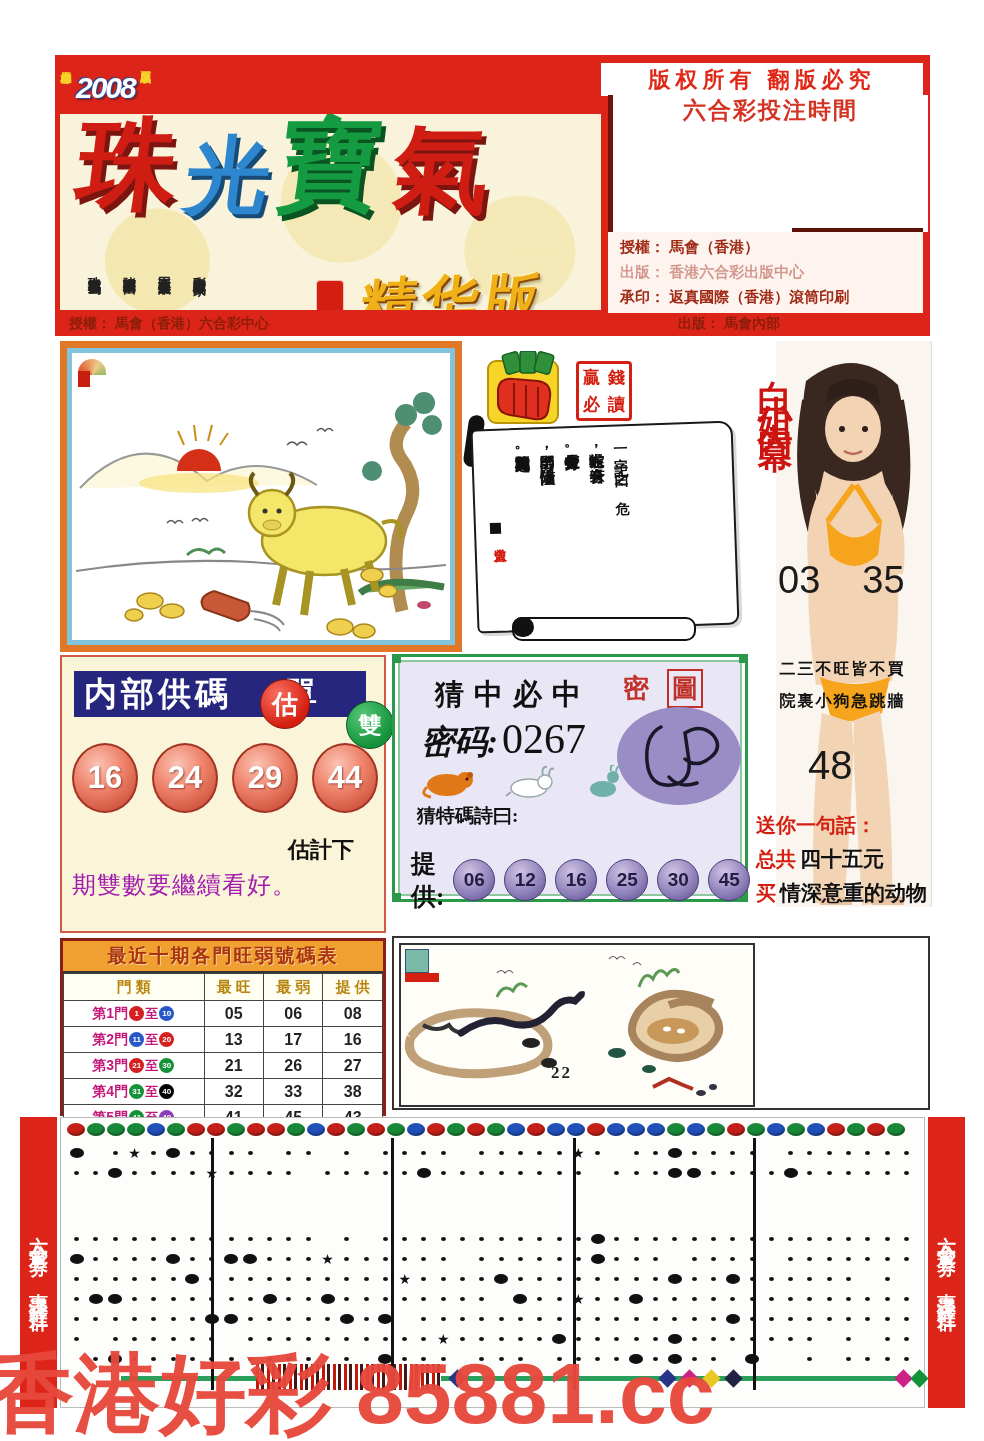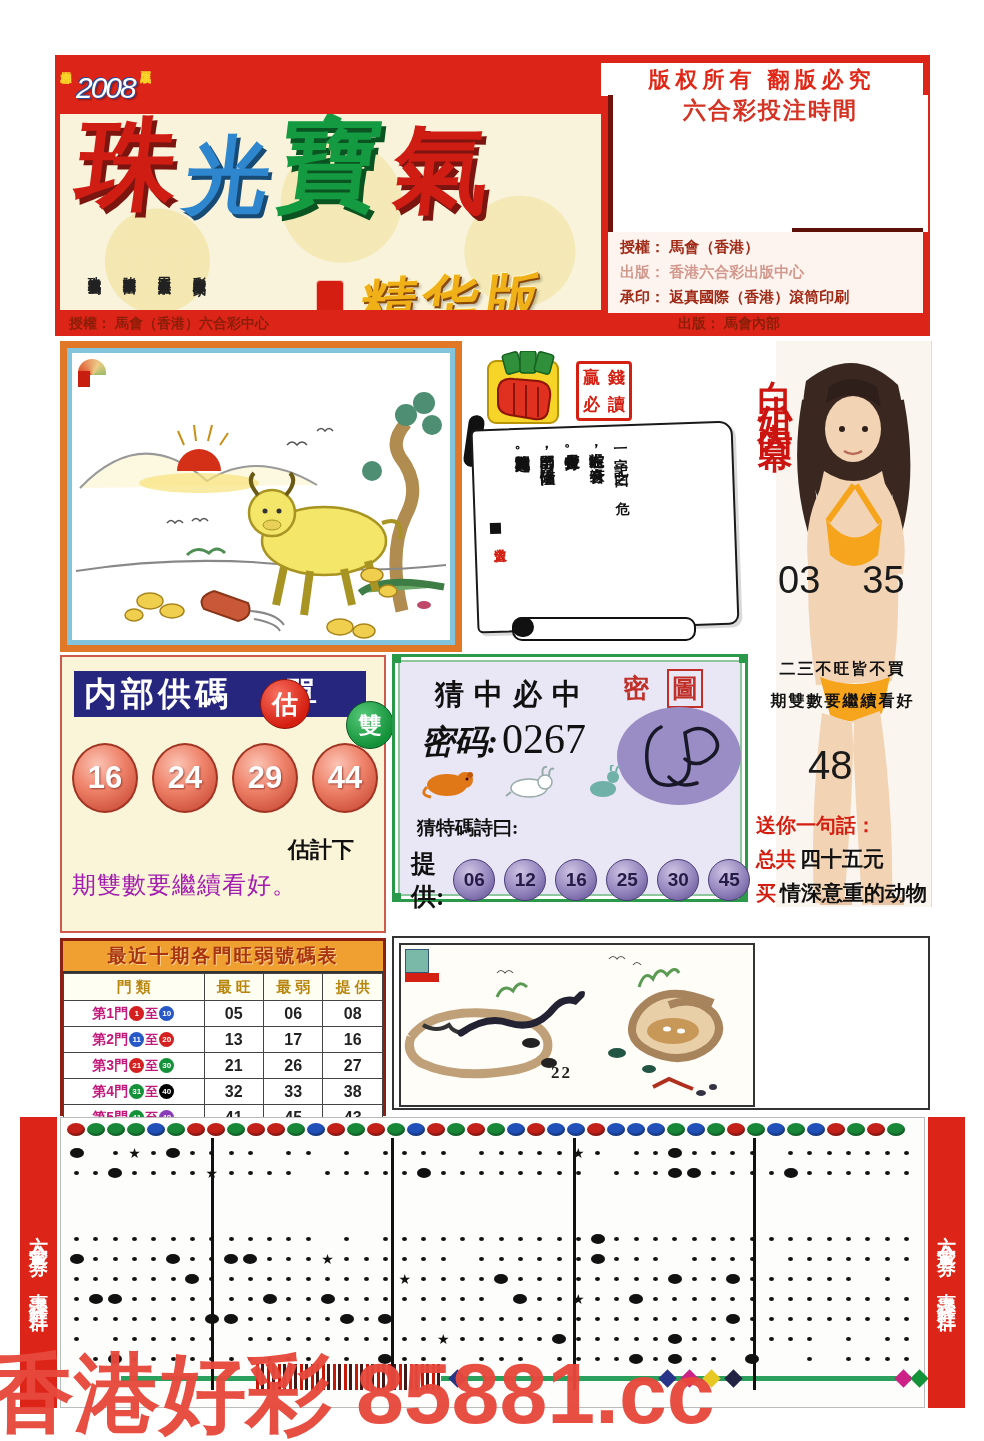--- a/index.html
+++ b/index.html
@@ -5,21 +5,21 @@
   html,body{margin:0;padding:0;background:#ffffff;}
   .page{position:relative;width:984px;height:1441px;background:#ffffff;overflow:hidden;
         font-family:"Liberation Sans",sans-serif;}
   .abs{position:absolute;}
 
   
   .header{left:55px;top:55px;width:875px;height:281px;background:#dd2418;}
   .corner{left:4px;top:4px;width:190px;height:58px;display:flex;align-items:center;gap:4px;}
   .corner-label{display:grid;grid-template-columns:12px 12px;font-size:11px;line-height:13px;
     color:#f7d428;font-weight:bold;writing-mode:vertical-rl;height:50px;}
-  .horseshoe{font-size:30px;font-weight:normal;font-style:italic;color:#fff;letter-spacing:-2px;
+  .horseshoe{font-size:30px;font-weight:bold;font-style:italic;color:#fff;letter-spacing:-2px;
     text-shadow:1px 1px 0 #2a4a9a,-1px -1px 0 #2a4a9a,2px 2px 2px rgba(0,0,0,.4);}
   .copyright{left:546px;top:8px;width:322px;height:33px;background:#fff;color:#e02818;
     font-size:22px;font-weight:bold;letter-spacing:5px;text-align:center;line-height:33px;}
   .title-panel{left:5px;top:59px;width:541px;height:196px;background:#f8f3da;
     background-image:radial-gradient(circle at 18% 75%,rgba(238,214,116,.40) 0 52px,transparent 53px),
       radial-gradient(circle at 52% 45%,rgba(238,214,116,.35) 0 60px,transparent 61px),
       radial-gradient(circle at 85% 70%,rgba(238,214,116,.35) 0 55px,transparent 56px);overflow:hidden;}
   .big-title{left:18px;top:2px;height:112px;display:flex;align-items:flex-start;}
   .big-char{font-family:"Liberation Serif",serif;font-weight:900;transform:skewX(-7deg);line-height:1;}
   .big-char.c0{font-size:100px;color:#cf1d14;text-shadow:5px 5px 0 #7c1410;}
@@ -111,21 +111,21 @@
   .sec-title{left:40px;top:18px;font-family:"Liberation Serif",serif;font-size:29px;font-weight:900;
     letter-spacing:10px;color:#111;}
   .sec-mi{left:228px;top:14px;color:#c03028;font-size:26px;font-weight:900;font-family:"Liberation Serif",serif;}
   .sec-tu{left:272px;top:12px;color:#c03028;font-size:26px;font-weight:900;border:2px solid #c03028;
     padding:0 3px;font-family:"Liberation Serif",serif;}
   .sec-circle{left:222px;top:50px;width:124px;height:98px;border-radius:50%;background:#9a8cc4;}
   .sec-code{left:26px;top:58px;display:flex;align-items:baseline;}
   .sec-code .lbl{font-family:"Liberation Serif",serif;font-size:33px;font-weight:900;font-style:italic;color:#111;}
   .sec-code .val{font-size:42px;color:#111;margin-left:4px;font-family:"Liberation Serif",serif;}
   .animals{left:26px;top:108px;display:flex;gap:28px;align-items:center;}
-  .sec-poem{left:22px;top:158px;display:flex;align-items:flex-start;}
+  .sec-poem{left:22px;top:146px;display:flex;align-items:flex-start;}
   .sec-poem .lbl{font-size:19px;font-weight:bold;color:#111;font-family:"Liberation Serif",serif;}
   .sec-poem .val{font-size:22px;font-weight:bold;color:#111;letter-spacing:6px;margin-left:8px;font-family:"Liberation Serif",serif;}
   .sec-provide{left:16px;top:190px;display:flex;align-items:center;}
   .sec-provide .lbl{font-size:25px;font-weight:900;color:#111;font-family:"Liberation Serif",serif;}
   .purple-ball{width:40px;height:40px;border-radius:50%;margin-left:9px;border:1px solid #4a3c78;
     background:radial-gradient(circle at 38% 30%,#cfc4e4,#9284bc 55%,#6e5e9e 85%);
     color:#241c46;font-size:19px;font-weight:900;display:flex;align-items:center;justify-content:center;}
 
   
   .table-box{left:60px;top:938px;width:326px;height:178px;border:3px solid #8a2014;background:#fff;box-sizing:border-box;}
@@ -331,21 +331,21 @@
       <path d="M46 372 q-12 96 -8 190 l30 2 q8 -96 10 -182 M104 370 q14 98 12 192 l-30 2 q-6 -96 -10 -184" fill="#f2d3b4"></path>
       <path d="M44 560 h32 M96 560 h32" stroke="#e8c4a4" stroke-width="8"></path>
     </svg>
     <div class="abs girl-title">白小姐内幕</div>
     <div class="abs num-pair" id="num-pair">
         <span>03</span>
         <span>35</span>
       </div>
     <div class="abs couplet" id="couplet">
         <div>二三不旺皆不買</div>
-        <div>期雙數要繼續看好</div>
+        <div>院裏小狗急跳牆</div>
       </div>
     <div class="abs num48">48</div>
     <div class="abs gift">
       <div><span class="red">送你一句話：</span></div>
       <div><span class="red">总共</span>
            <span class="blk">四十五元</span></div>
       <div><span class="red">买</span>
            <span class="blk">情深意重的动物</span></div>
     </div>
   </div>

